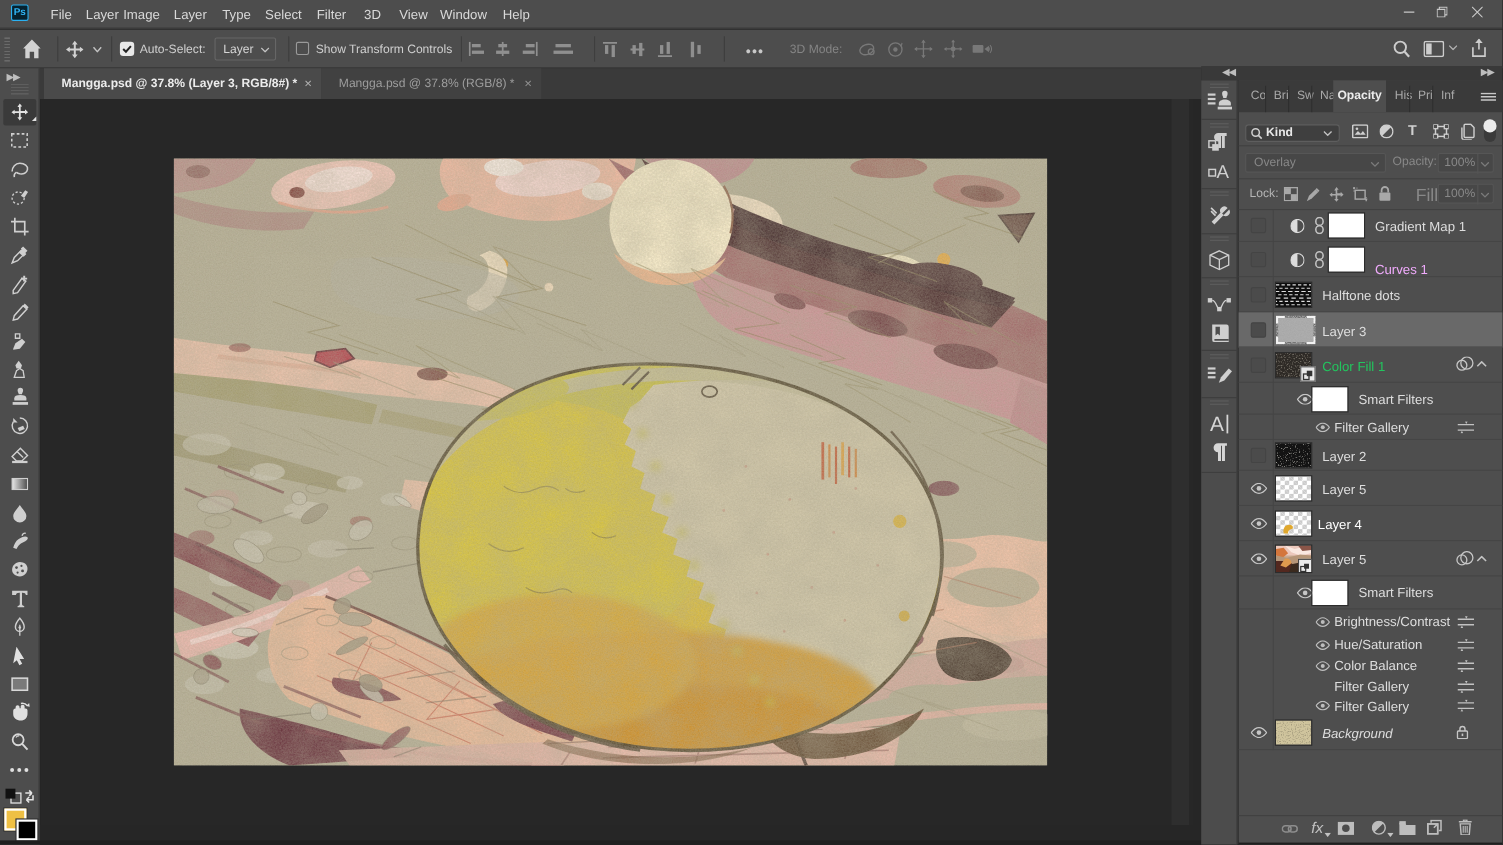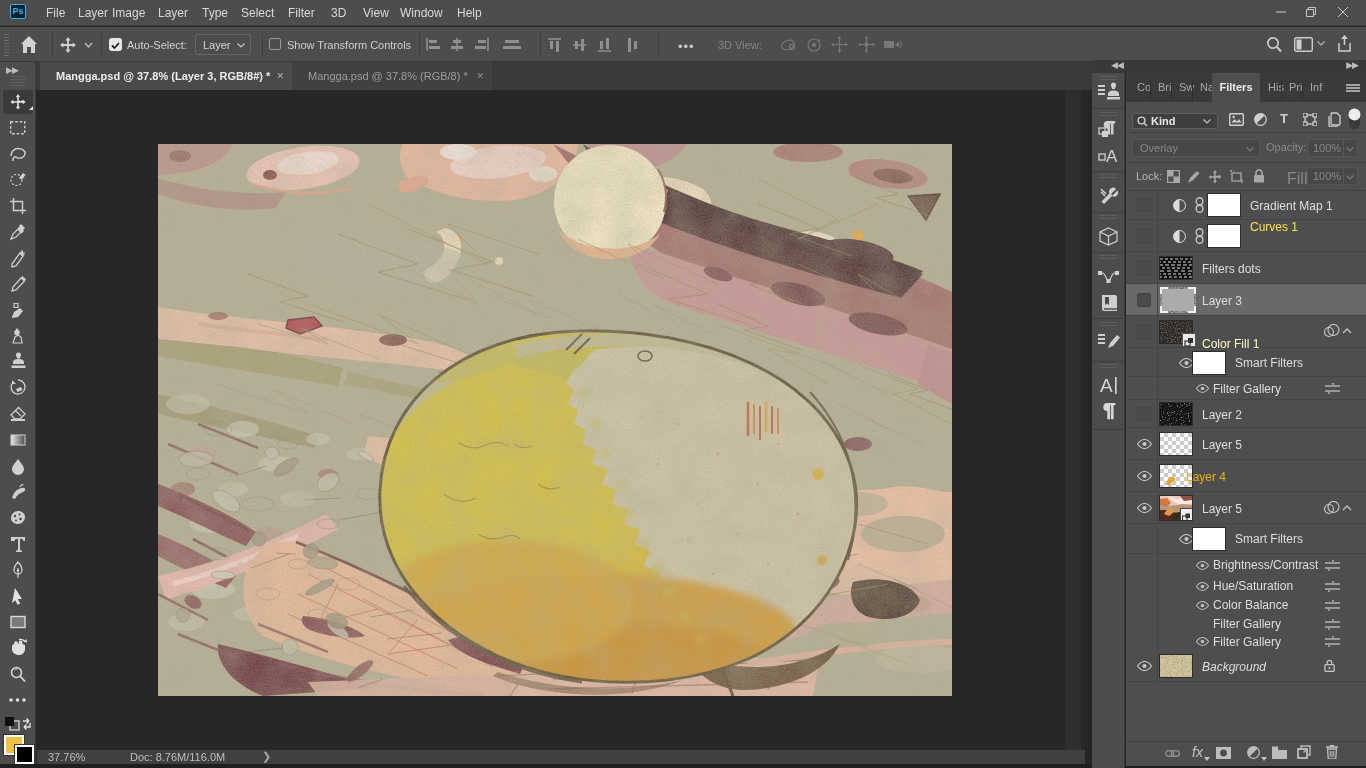--- a/index.html
+++ b/index.html
@@ -145,21 +145,21 @@
         <rect x="2" y="3" width="3" height="8" fill="#8f8f8f"></rect>
         <rect x="8" y="0" width="3" height="11" fill="#8f8f8f"></rect>
       </svg>
     <svg class="abs" style="left:626px;top:10px" width="13" height="16" viewBox="0 0 13 16">
         <rect x="2" y="1" width="3" height="14" fill="#8f8f8f"></rect>
         <rect x="8" y="4" width="3" height="8" fill="#8f8f8f"></rect>
       </svg>
     <div class="vsep" style="left:658px"></div>
     <div class="abs" style="left:678px;top:12px;color:#c9c9c9;font-size:13px;letter-spacing:1px">•••</div>
     
-    <span class="olabel dim" style="left:718px">3D View:</span>
+    <span class="olabel dim" style="left:718px">3D Mode:</span>
     <g>
     <svg class="abs" style="left:780px;top:10px" width="17" height="16" viewBox="0 0 17 16">
           <ellipse cx="8" cy="8" rx="6.5" ry="4.5" fill="none" stroke="#787878" stroke-width="1.2" transform="rotate(-20 8 8)"></ellipse>
           <circle cx="12" cy="10" r="2.6" fill="none" stroke="#787878" stroke-width="1.2"></circle>
         </svg>
     <svg class="abs" style="left:806px;top:10px" width="16" height="16" viewBox="0 0 16 16">
           <circle cx="8" cy="8" r="6" fill="none" stroke="#787878" stroke-width="1.2"></circle>
           <circle cx="8" cy="8" r="2" fill="#787878"></circle>
           <path d="M14 2a6 6 0 01-1 3" stroke="#787878" fill="none"></path>
         </svg>
@@ -678,25 +678,20 @@
             <rect width="794" height="552" filter="url(#debris)" opacity="0.45"></rect>
           </g>
 
       <rect width="794" height="552" filter="url(#blotch)" opacity="0.5"></rect>
       <rect width="794" height="552" filter="url(#grain)" opacity="0.28"></rect>
       <rect width="794" height="552" filter="url(#grain2)" opacity="0.12"></rect>
     </svg>
     </div>
   </div>
 
-  <div class="abs" id="statusbar">
-    <span style="position:absolute;left:11px;top:1px">37.76%</span>
-    <span style="position:absolute;left:93px;top:1px">Doc: 8.76M/116.0M</span>
-    <span style="position:absolute;left:225px;top:0px;color:#a8a8a8">❯</span>
-  </div>
   <div class="abs" id="botstrip"></div>
 
   <div class="abs" id="dockhead">
     <span style="position:absolute;left:19px;top:0px;color:#bdbdbd;font-size:9px;letter-spacing:-1px">◀◀</span>
     <span style="position:absolute;right:8px;top:0px;color:#bdbdbd;font-size:9px;letter-spacing:-1px">▶▶</span>
   </div>
   <div class="abs" id="iconstrip">
     
     <svg width="33" height="695" viewBox="0 0 33 695">
       <g fill="#cfcfcf" stroke="none">
@@ -787,21 +782,21 @@
       </g>
     </svg>
   </div>
   <div class="abs" id="panel">
 
     <div id="ptabs">
       <span class="ptab" style="left:11px">Co</span>
       <span class="ptab" style="left:32px">Bri</span>
       <span class="ptab" style="left:53px">Sw</span>
       <span class="ptab" style="left:74px">Na</span>
-      <div style="position:absolute;left:86px;top:0;width:48px;height:29px;background:#4e4e4e;color:#ececec;font-size:11px;line-height:29px;text-align:center;font-weight:bold">Filters</div>
+      <div style="position:absolute;left:86px;top:0;width:48px;height:29px;background:#4e4e4e;color:#ececec;font-size:11px;line-height:29px;text-align:center;font-weight:bold">Opacity</div>
       <span class="ptab" style="left:142px">His</span>
       <span class="ptab" style="left:163px">Pri</span>
       <span class="ptab" style="left:184px">Inf</span>
       <svg style="position:absolute;left:220px;top:11px" width="14" height="9" viewBox="0 0 14 9">
           <path d="M0 1h14M0 4h14M0 7h14" stroke="#c8c8c8" stroke-width="1.4"></path>
         </svg>
       <div style="position:absolute;left:24px;top:5px;width:1px;height:24px;background:#2e2e2e"></div>
       <div style="position:absolute;left:45px;top:5px;width:1px;height:24px;background:#2e2e2e"></div>
       <div style="position:absolute;left:66px;top:5px;width:1px;height:24px;background:#2e2e2e"></div>
       <div style="position:absolute;left:155px;top:5px;width:1px;height:24px;background:#2e2e2e"></div>
@@ -914,36 +909,36 @@
           <div style="position:absolute;left:11px;top:9px;width:14px;height:14px;border:1px solid #444;border-radius:2px;background:#4b4b4b"></div>
           <svg style="position:absolute;left:47px;top:10px" width="13" height="13" viewBox="0 0 13 13">
             <circle cx="6.5" cy="6.5" r="6" fill="none" stroke="#dcdcdc" stroke-width="1"></circle>
             <path d="M2.3 10.7A6 6 0 012.3 2.3 6 6 0 016.5 0.5V12.5a6 6 0 01-4.2-1.8z" fill="#dcdcdc"></path>
           </svg>
           <svg style="position:absolute;left:69px;top:8px" width="9" height="16" viewBox="0 0 9 16">
             <rect x="1.2" y="0.8" width="6.6" height="7" rx="3.3" fill="none" stroke="#c2c2c2" stroke-width="1.4"></rect>
             <rect x="1.2" y="8.2" width="6.6" height="7" rx="3.3" fill="none" stroke="#c2c2c2" stroke-width="1.4"></rect>
           </svg>
           <div style="position:absolute;left:82px;top:5px;width:32px;height:22px;background:#fff;outline:1px solid #2c2c2c"></div>
-          <span class="ltext" style="left:124px;top:0;color:#fde047">Curves 1</span>
+          <span class="ltext" style="left:124px;top:18px;color:#f0abfc">Curves 1</span>
         </div>
       <div class="lrow" style="top:179px;height:32px">
           <div style="position:absolute;left:11px;top:9px;width:14px;height:14px;border:1px solid #444;border-radius:2px;background:#4b4b4b"></div>
           <div style="position:absolute;left:34px;top:5px;width:32px;height:22px;outline:1px solid #2c2c2c;background:#0e0e0e"><svg width="32" height="22">
               <g stroke="#dcdcdc" stroke-width="1">
                 <line x1="0" y1="2" x2="32" y2="2" stroke-dasharray="3 2"></line>
                 <line x1="-2" y1="5" x2="32" y2="5" stroke-dasharray="3 2"></line>
                 <line x1="-1" y1="8" x2="32" y2="8" stroke-dasharray="4 2"></line>
                 <line x1="-3" y1="11" x2="32" y2="11" stroke-dasharray="3 2"></line>
                 <line x1="0" y1="14" x2="32" y2="14" stroke-dasharray="4 3"></line>
                 <line x1="-2" y1="17" x2="32" y2="17" stroke-dasharray="3 2"></line>
                 <line x1="-1" y1="20" x2="32" y2="20" stroke-dasharray="3 2"></line>
               </g>
             </svg></div>
-          <span class="ltext" style="left:76px;top:10px;color:#dedede">Filters dots</span>
+          <span class="ltext" style="left:76px;top:10px;color:#dedede">Halftone dots</span>
         </div>
       <div class="lrow" style="top:211px;height:32px;background:#696969">
           <div style="position:absolute;left:11px;top:9px;width:14px;height:14px;border:1px solid #444;border-radius:2px;background:#4b4b4b"></div>
           <div style="position:absolute;left:34px;top:3px;width:36px;height:26px">
 <svg width="36" height="26">
               <filter id="nz3">
                 <feTurbulence type="fractalNoise" baseFrequency="0.9" numOctaves="2" seed="7"></feTurbulence>
                 <feColorMatrix type="matrix" values="0 0 0 0 0.42 0 0 0 0 0.42 0 0 0 0 0.42 2.5 0 0 0 -0.8"></feColorMatrix>
               </filter>
               <rect x="2" y="2" width="32" height="22" fill="#a8a8a8"></rect>
@@ -959,21 +954,21 @@
               <filter id="nzc">
                 <feTurbulence type="fractalNoise" baseFrequency="0.8" numOctaves="2" seed="3"></feTurbulence>
                 <feColorMatrix type="matrix" values="0 0 0 0 0.62 0 0 0 0 0.58 0 0 0 0 0.48 2.2 0 0 0 -1.1"></feColorMatrix>
               </filter>
               <rect width="32" height="22" filter="url(#nzc)" opacity="0.7"></rect>
             </svg>
 <div style="position:absolute;right:-4px;bottom:-4px;width:14px;height:14px;background:#e8e8e8;border:1px solid #555"><svg width="12" height="12" viewBox="0 0 12 12">
                 <rect x="2" y="5" width="5" height="5" fill="none" stroke="#333" stroke-width="1.2"></rect>
                 <rect x="5" y="2" width="5" height="5" fill="#333"></rect>
               </svg></div></div>
-          <span class="ltext" style="left:76px;top:21px;color:#fef9c3">Color Fill 1</span>
+          <span class="ltext" style="left:76px;top:10px;color:#22c55e">Color Fill 1</span>
           <svg style="position:absolute;left:197px;top:8px" width="17" height="14" viewBox="0 0 17 14">
             <circle cx="10.5" cy="6" r="5.5" fill="none" stroke="#c6c6c6" stroke-width="1.2"></circle>
             <circle cx="6" cy="8" r="4.5" fill="none" stroke="#c6c6c6" stroke-width="1.2"></circle>
           </svg>
           <svg style="position:absolute;left:216px;top:12px" width="10" height="6" viewBox="0 0 10 6">
             <path d="M1 5l4-4 4 4" fill="none" stroke="#c2c2c2" stroke-width="1.4"></path>
           </svg>
         </div>
       <div class="lrow" style="top:275px;height:29px">
           <svg style="position:absolute;left:53px;top:10px" width="15" height="10" viewBox="0 0 15 10">
@@ -1018,21 +1013,21 @@
         </div>
       <div class="lrow" style="top:387px;height:32px">
           <svg style="position:absolute;left:11px;top:11px" width="15" height="10" viewBox="0 0 15 10">
             <path d="M0.5 5C3 1.6 5.4 0.5 7.5 0.5c2.1 0 4.5 1.1 7 4.5-2.5 3.4-4.9 4.5-7 4.5-2.1 0-4.5-1.1-7-4.5z" fill="none" stroke="#c6c6c6" stroke-width="1.1"></path>
             <circle cx="7.5" cy="5" r="2.1" fill="#c6c6c6"></circle>
           </svg>
           <div style="position:absolute;left:34px;top:5px;width:32px;height:22px;outline:1px solid #2c2c2c;background:#fff;background-image:linear-gradient(45deg,#cbcbcb 25%,transparent 25%,transparent 75%,#cbcbcb 75%),linear-gradient(45deg,#cbcbcb 25%,transparent 25%,transparent 75%,#cbcbcb 75%);background-size:8px 8px;background-position:0 0,4px 4px">
 <svg width="32" height="22">
               <path d="M7 20c-1-4 1-8 5-8 3 0 4 2 3 4-2 0-4 1-4 4z" fill="#e0a82e"></path>
             </svg></div>
-          <span class="ltext" style="left:60px;top:10px;color:#eab308">Layer 4</span>
+          <span class="ltext" style="left:72px;top:10px;color:#ffffff">Layer 4</span>
         </div>
       <div class="lrow" style="top:419px;height:32px">
           <svg style="position:absolute;left:11px;top:11px" width="15" height="10" viewBox="0 0 15 10">
             <path d="M0.5 5C3 1.6 5.4 0.5 7.5 0.5c2.1 0 4.5 1.1 7 4.5-2.5 3.4-4.9 4.5-7 4.5-2.1 0-4.5-1.1-7-4.5z" fill="none" stroke="#c6c6c6" stroke-width="1.1"></path>
             <circle cx="7.5" cy="5" r="2.1" fill="#c6c6c6"></circle>
           </svg>
           <div style="position:absolute;left:34px;top:4px;width:32px;height:24px;outline:1px solid #2c2c2c;background:#c9a794;overflow:hidden">
 <svg width="32" height="24">
               <rect width="32" height="24" fill="#c9ab92"></rect>
               <rect width="32" height="9" fill="#ecc8bc"></rect>

